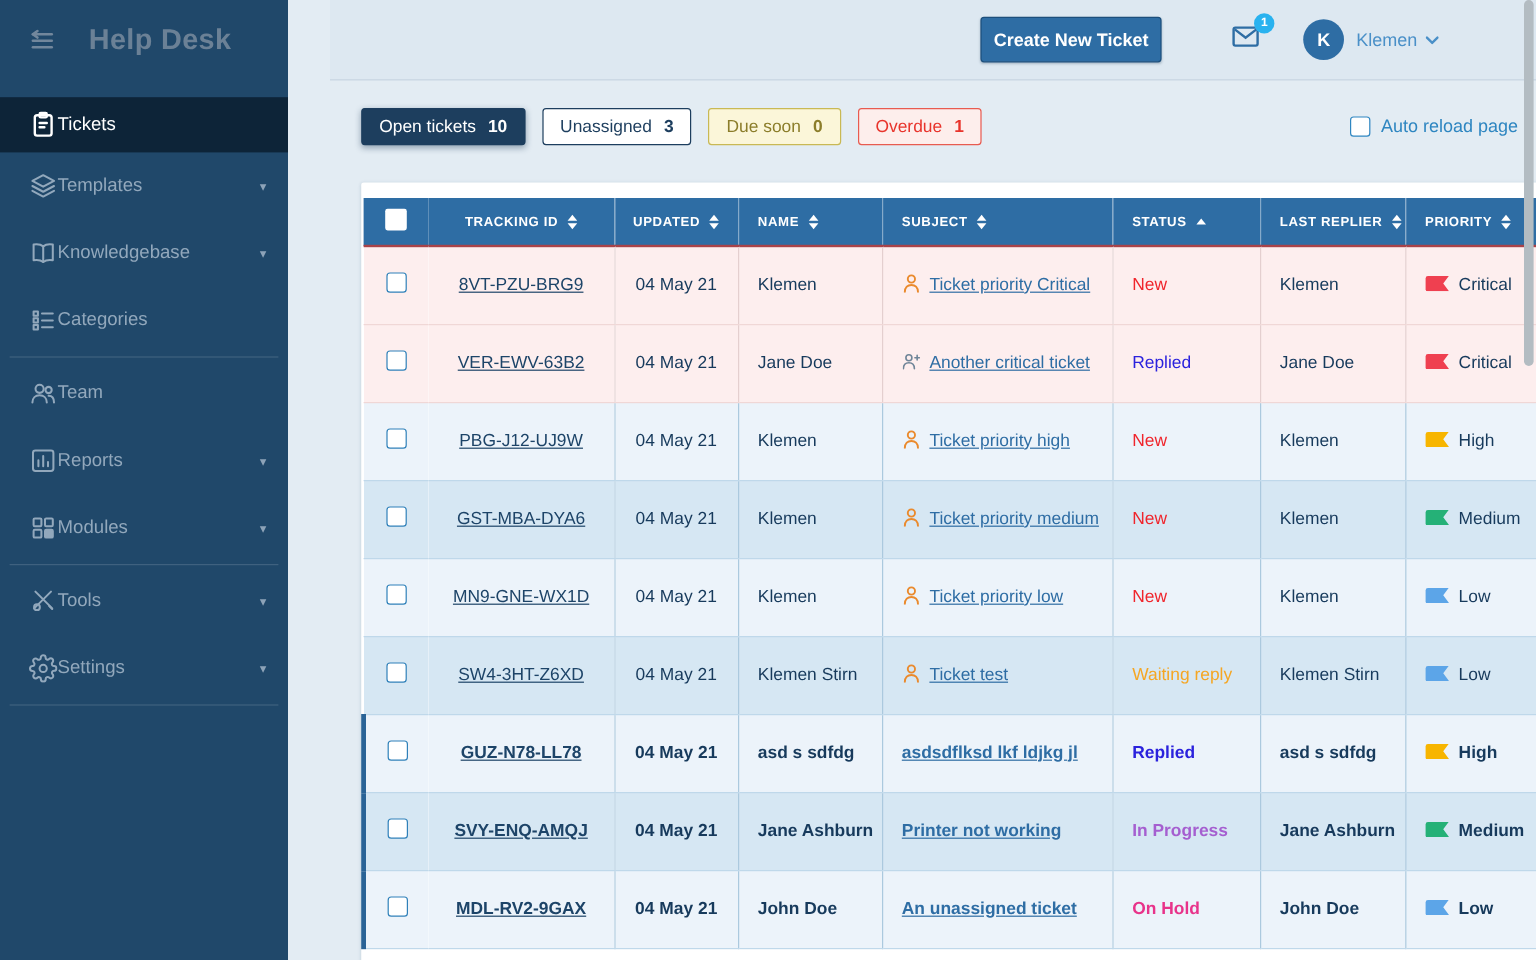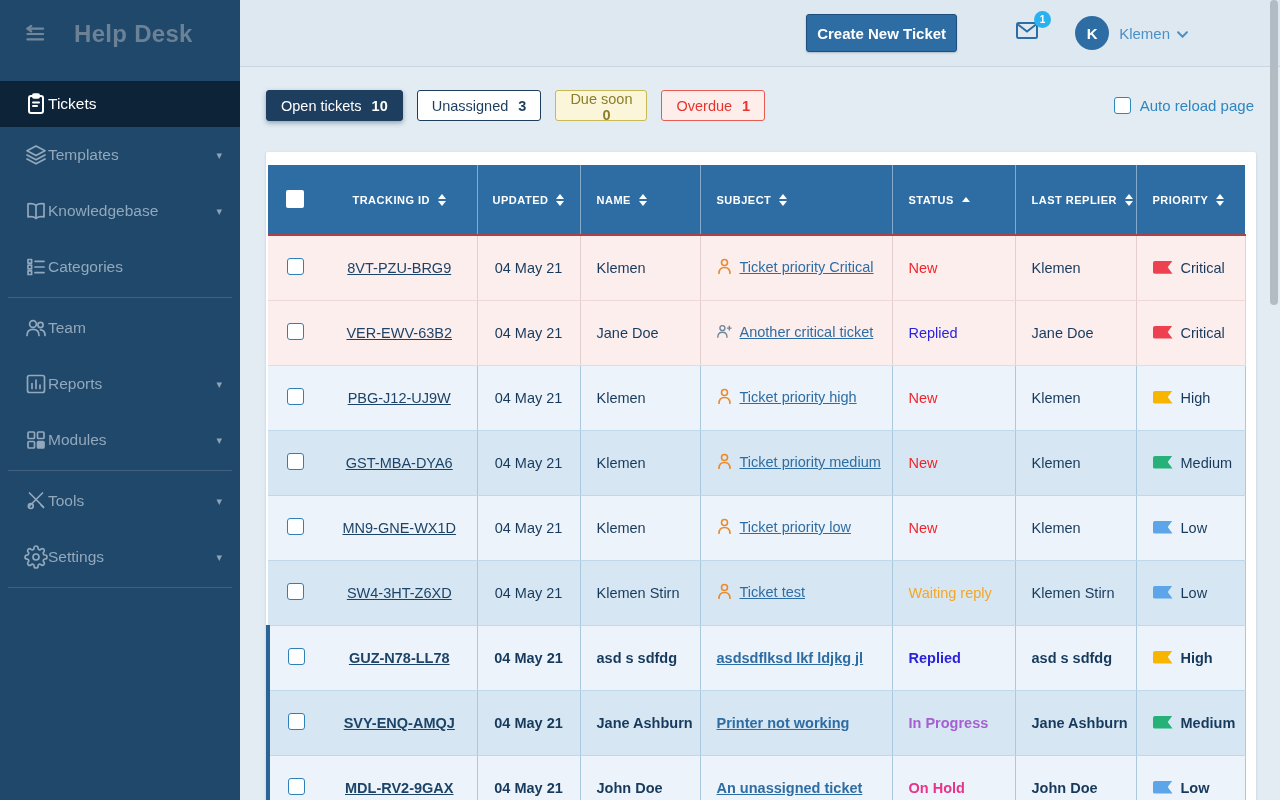--- a/index.html
+++ b/index.html
@@ -1,18 +1,18 @@
 <!DOCTYPE html>
 <html><head>
 <meta charset="utf-8">
 <style>
   * { margin:0; padding:0; box-sizing:border-box; }
   html,body { width:1280px; height:800px; overflow:hidden; }
   body { font-family:"Liberation Sans", sans-serif; background:#e3ecf3; color:#1d3e5e; }
-  .app { display:flex; width:1280px; height:800px; }
+  .app { display:flex; width:1280px; height:800px;gap:35px; }
 
   
   .sidebar { width:240px; flex:0 0 240px; background:#20486a; height:800px; }
   .logo-row { height:67px; display:flex; align-items:center; padding-left:22px; }
   .hamburger { color:#72879c; display:inline-flex; cursor:pointer; }
   .logo-text { color:#6b8196; font-size:24px; font-weight:700; margin-left:26px; letter-spacing:.3px; }
   .side-nav { margin-top:14px; }
   .side-item { height:56px; display:flex; align-items:center; padding:0 18px 0 24px; color:#92a8bc; cursor:pointer; }
   .side-item.active { height:46px; background:#0d2438; color:#ffffff; }
   .side-icon { width:24px; height:24px; display:inline-flex; flex:0 0 24px; }
@@ -32,33 +32,33 @@
   .user-wrap { display:flex; align-items:center; margin-left:33px; cursor:pointer; }
   .avatar { width:34px; height:34px; background:#2e6da4; color:#fff; border-radius:50%; display:flex; align-items:center; justify-content:center; font-size:15px; font-weight:700; }
   .user-name { color:#4a90c8; font-size:15px; margin:0 7px 0 10px; }
   .user-wrap svg { stroke:#4a90c8; fill:none; stroke-width:1.8; stroke-linecap:round; }
 
   
   .filters-row { display:flex; align-items:center; margin:23px 26px 0 26px; }
   .filter-btn { height:31px; padding:0 14px; border-radius:3px; font-size:14.5px; font-family:inherit; display:inline-flex; align-items:center; margin-right:14px; cursor:pointer; background:#fff; border:1px solid #1d3e5e; color:#1d3e5e; }
   .filter-btn .cnt { margin-left:10px; font-weight:700; }
   .filter-btn.active { background:#1d3e5e; color:#fff; border-color:#1d3e5e; box-shadow:0 2px 5px rgba(20,50,80,.4); }
-  .filter-btn.warning { background:#fbf6d9; border-color:#c9b954; color:#8b7d2a;flex-direction:column; }
+  .filter-btn.warning { background:#fbf6d9; border-color:#c9b954; color:#8b7d2a; }
   .filter-btn.danger { background:#fdeeec; border-color:#e85b50; color:#e8342c; }
   .auto-reload { margin-left:auto; display:flex; align-items:center; cursor:pointer; }
   .auto-reload .cbx { width:17px; height:17px; border:1.5px solid #2e86c1; border-radius:3px; background:#fff; display:inline-block; }
   .auto-reload .ar-label { color:#2e86c1; font-size:15px; margin-left:9px; }
 
   
   .card { margin:31px 0 0 26px; width:990px; background:#fff; border-radius:2px; box-shadow:0 1px 3px rgba(29,62,94,.18); padding:13px 13px 20px 0; }
   table { border-collapse:collapse; width:977px; table-layout:fixed; }
   col.c-check{width:54px} col.c-track{width:155px} col.c-upd{width:103px} col.c-name{width:120px}
   col.c-subj{width:192px} col.c-status{width:123px} col.c-rep{width:121px} col.c-pri{width:109px}
 
-  thead th { height:70px; background:#2e6da4; color:#fff; font-size:11px; letter-spacing:.5px; font-weight:700; border-right:1px solid rgba(255,255,255,.42); border-bottom:2px solid #a84349; cursor:pointer; }
+  thead th { height:40px; background:#2e6da4; color:#fff; font-size:11px; letter-spacing:.5px; font-weight:700; border-right:1px solid rgba(255,255,255,.42); border-bottom:2px solid #a84349; cursor:pointer; }
   thead th.th-check { border-right:none; }
   thead th:last-child { border-right:1px solid rgba(255,255,255,.42); }
   .th-inner { display:flex; align-items:center; justify-content:flex-start; padding-left:16px; }
   th.al-c .th-inner { justify-content:center; padding-left:0; }
   .sort { display:inline-flex; flex-direction:column; margin-left:8px; row-gap:2px; }
   .tri { width:0; height:0; border-left:4px solid transparent; border-right:4px solid transparent; }
   .tri-up { border-bottom:5px solid #fff; }
   .tri-down { border-top:5px solid #fff; }
   .hdr-cbx { width:18px; height:18px; background:#fff; border-radius:2px; display:inline-block; cursor:pointer; }
 

